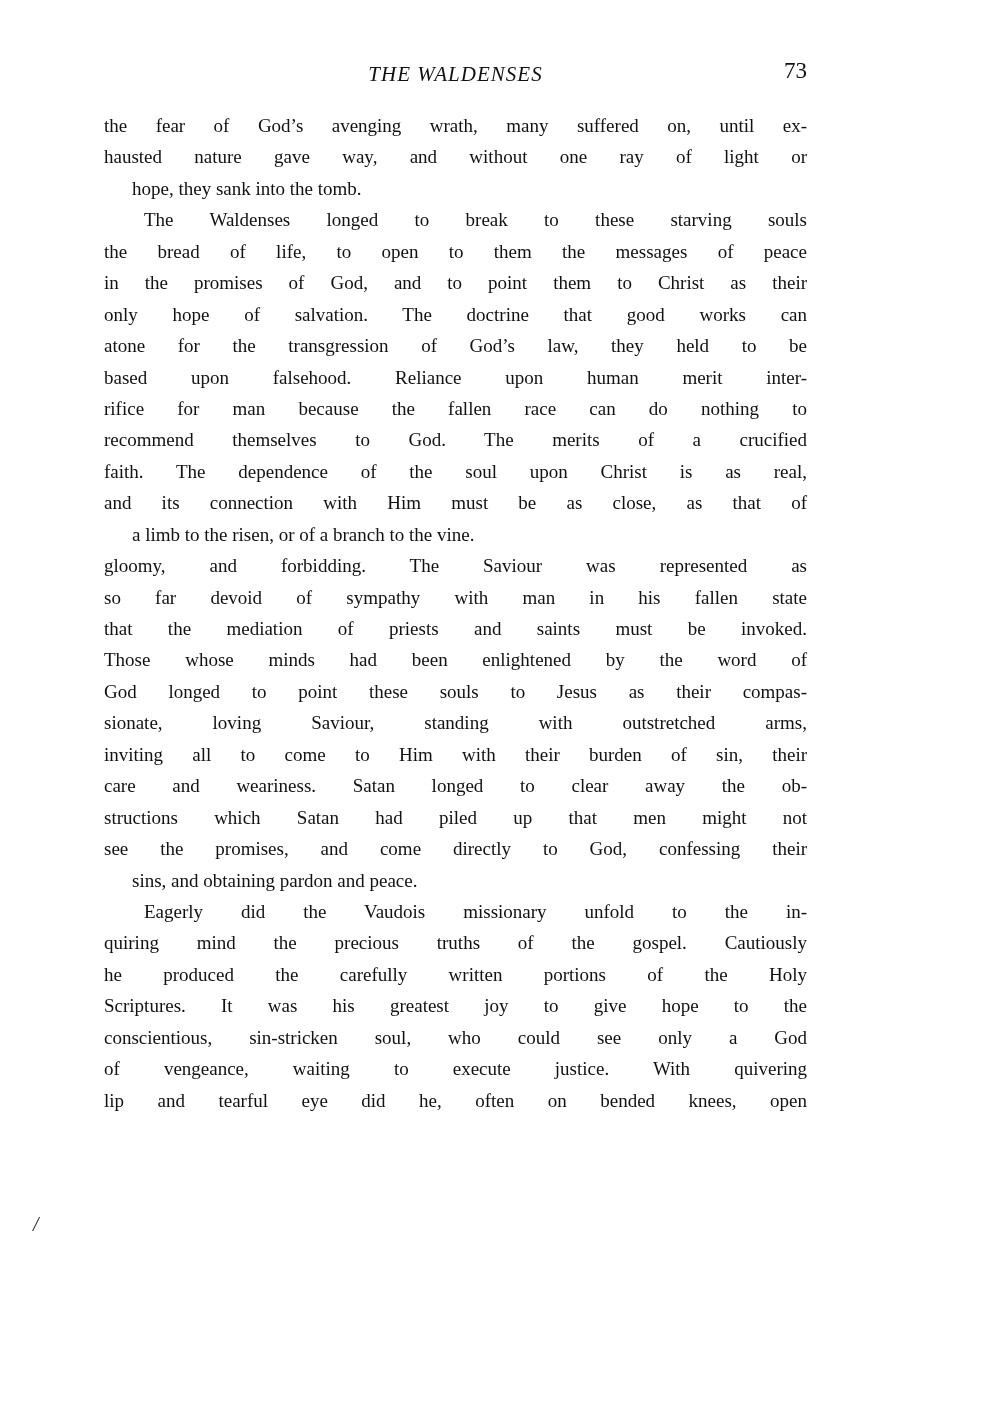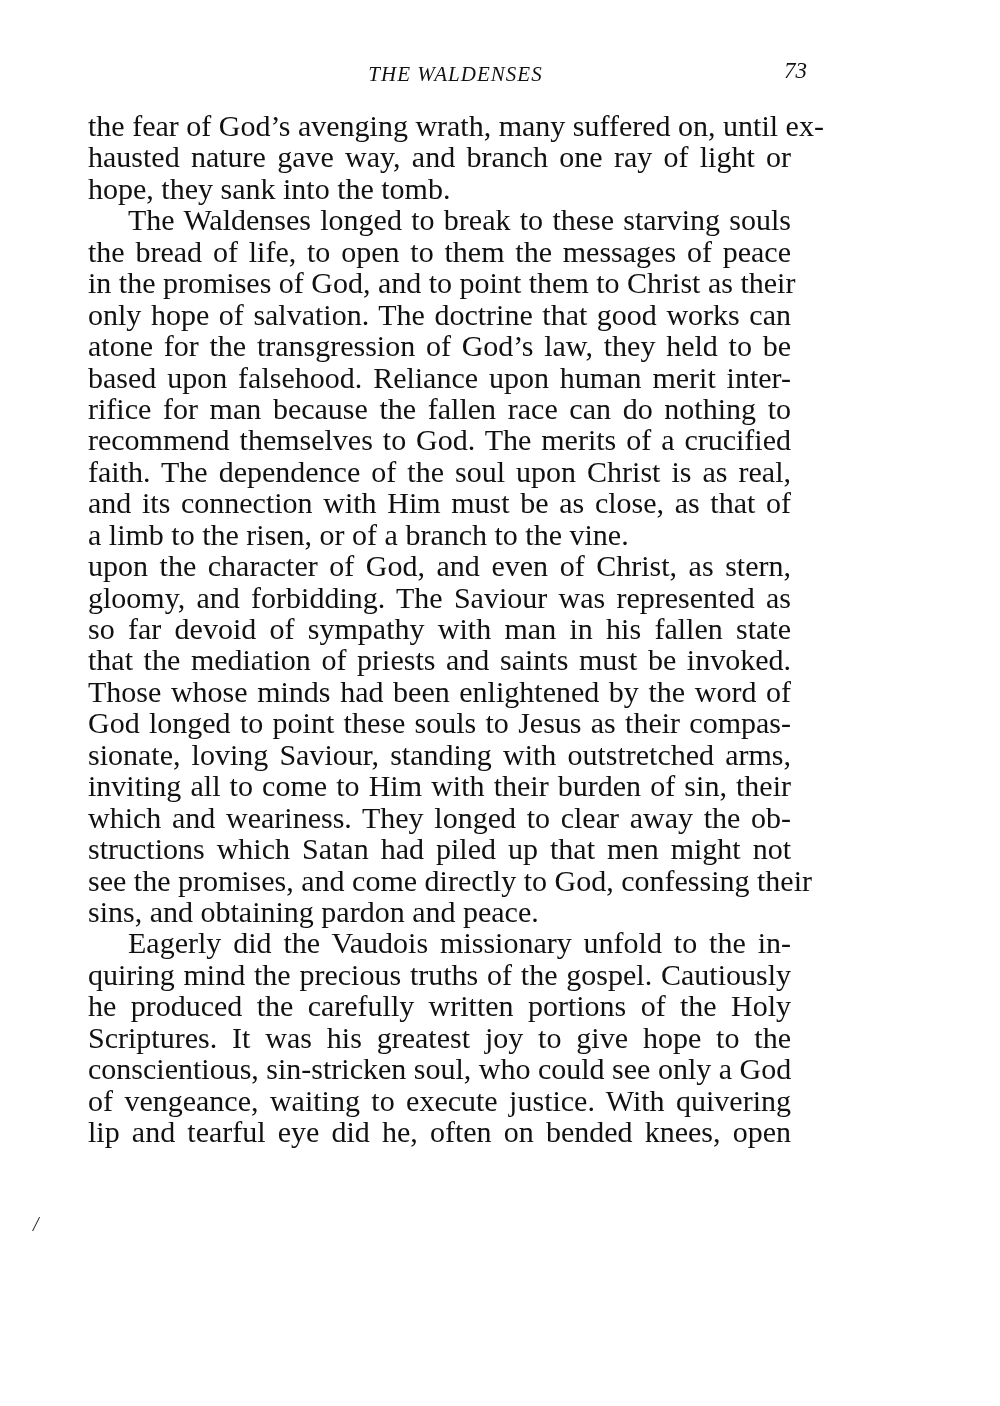--- a/index.html
+++ b/index.html
@@ -9,70 +9,69 @@
       font-family: "Liberation Serif", "DejaVu Serif", serif; color: #111;
     }
     .running-head {
       position: absolute; top: 58px; left: 104px; width: 703px; height: 30px;
     }
     .running-title {
       position: absolute; left: 0; right: 0; text-align: center;
       font-style: italic; font-size: 21px; letter-spacing: 1px; top: 4px;
     }
     .page-number {
-      position: absolute; right: 0; top: 0; font-size: 23px; font-style: italic;
+      position: absolute; right: 0; top: 0; font-size: 23px;
     }
     .body-text {
-      position: absolute; top: 110px; left: 88px; width: 703px;
-      font-size: 30px;
+      position: absolute; top: 110px; left: 104px; width: 703px;
+      font-size: 19px;
     }
     .line {
       height: 31.45px; line-height: 31.45px; white-space: nowrap;
       text-align: justify; text-align-last: justify; overflow: visible;
     }
-    .line.last { text-align-last: left; }
+    .line.last { text-align-last: left; margin-left: 28px; }
     .line.indent { padding-left: 40px; }
     .margin-mark {
       position: absolute; left: 33px; top: 1213px; font-size: 20px; color: #222;
       font-style: italic;
     }
   </style>
 </head>
 <body>
 
 <div class="page">
   <div class="running-head">
     <div class="running-title">THE WALDENSES</div>
     <div class="page-number">73</div>
   </div>
 
   <div class="body-text">
     <div class="line">the fear of God’s avenging wrath, many suffered on, until ex-</div>
-    <div class="line">hausted nature gave way, and branch one ray of light or</div>
+    <div class="line">hausted nature gave way, and without one ray of light or</div>
     <div class="line last">hope, they sank into the tomb.</div>
     <div class="line indent">The Waldenses longed to break to these starving souls</div>
     <div class="line">the bread of life, to open to them the messages of peace</div>
     <div class="line">in the promises of God, and to point them to Christ as their</div>
     <div class="line">only hope of salvation.  The doctrine that good works can</div>
     <div class="line">atone for the transgression of God’s law, they held to be</div>
     <div class="line">based upon falsehood.  Reliance upon human merit inter-</div>
     <div class="line">rifice for man because the fallen race can do nothing to</div>
     <div class="line">recommend themselves to God.  The merits of a crucified</div>
     <div class="line">faith.  The dependence of the soul upon Christ is as real,</div>
     <div class="line">and its connection with Him must be as close, as that of</div>
     <div class="line last">a limb to the risen, or of a branch to the vine.</div>
-    <div class="line">upon the character of God, and even of Christ, as stern,</div>
     <div class="line">gloomy, and forbidding.  The Saviour was represented as</div>
     <div class="line">so far devoid of sympathy with man in his fallen state</div>
     <div class="line">that the mediation of priests and saints must be invoked.</div>
     <div class="line">Those whose minds had been enlightened by the word of</div>
     <div class="line">God longed to point these souls to Jesus as their compas-</div>
     <div class="line">sionate, loving Saviour, standing with outstretched arms,</div>
     <div class="line">inviting all to come to Him with their burden of sin, their</div>
-    <div class="line">which and weariness.  They longed to clear away the ob-</div>
+    <div class="line">care and weariness.  Satan longed to clear away the ob-</div>
     <div class="line">structions which Satan had piled up that men might not</div>
     <div class="line">see the promises, and come directly to God, confessing their</div>
     <div class="line last">sins, and obtaining pardon and peace.</div>
     <div class="line indent">Eagerly did the Vaudois missionary unfold to the in-</div>
     <div class="line">quiring mind the precious truths of the gospel.  Cautiously</div>
     <div class="line">he produced the carefully written portions of the Holy</div>
     <div class="line">Scriptures.  It was his greatest joy to give hope to the</div>
     <div class="line">conscientious, sin-stricken soul, who could see only a God</div>
     <div class="line">of vengeance, waiting to execute justice.  With quivering</div>
     <div class="line">lip and tearful eye did he, often on bended knees, open</div>

